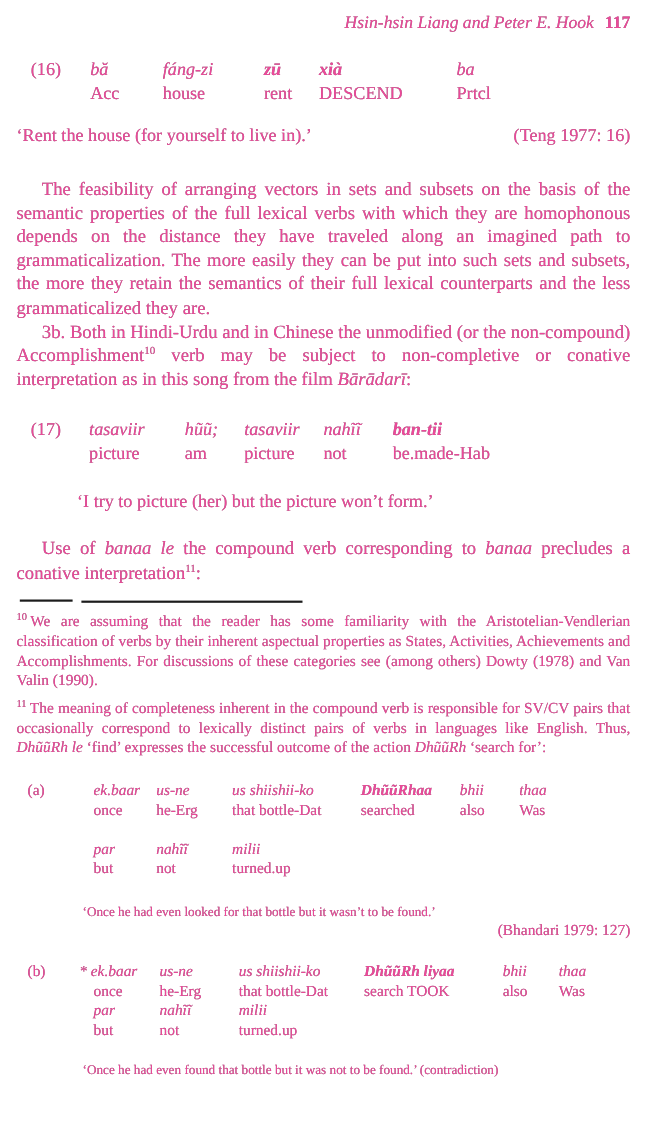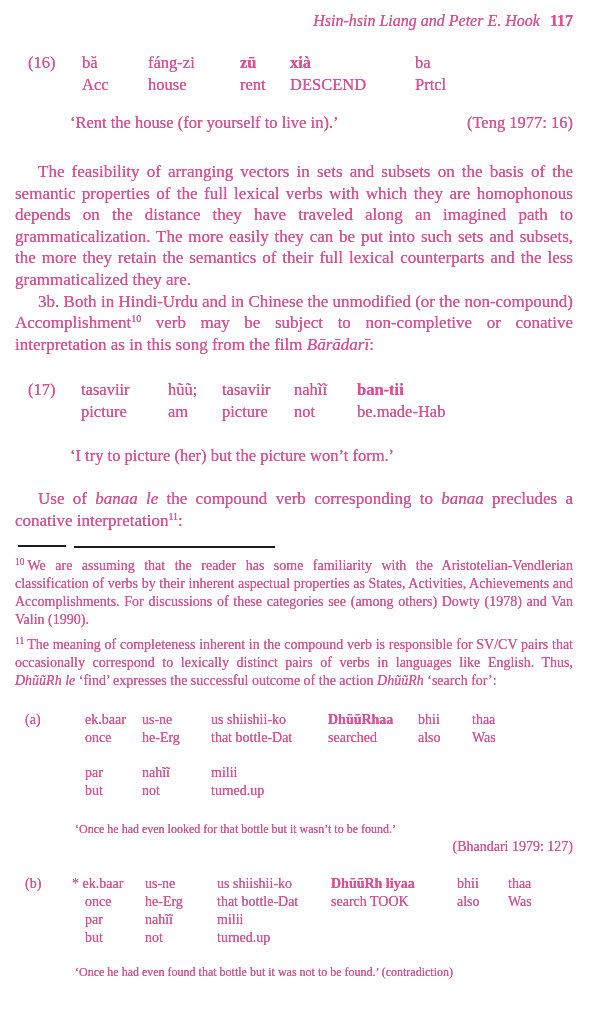--- a/index.html
+++ b/index.html
@@ -22,33 +22,33 @@
   
   .hdr { text-align:right; font-size:16px; margin-bottom:4px; }
   .hdr .authors { font-style:italic; }
   .hdr .pagenum { font-weight:bold; margin-left:6px; }
 
   
   .ex { display:flex; align-items:flex-start; }
   .ex .exlabel { flex:0 0 auto; font-size:16.5px; line-height:22px; }
   .ex .cols { display:flex; flex:1 1 auto; }
   .ex .col { display:flex; flex-direction:column; }
-  .ex .w { display:block; font-size:16.5px; line-height:22px; white-space:nowrap; }
+  .ex .w { display:block; font-style:italic; font-size:16.5px; line-height:22px; white-space:nowrap; }
   .ex .w.bd { font-weight:bold; }
   .ex .g { display:block; font-size:16.5px; line-height:22px; white-space:nowrap; }
 
   .ex.small .exlabel, .ex.small .w, .ex.small .g { font-size:14px; line-height:18px; }
 
   .ex16 { margin-left:13px; margin-top:22px; }
   .ex16 .exlabel { width:54px; }
   .ex17 { margin-left:13px; margin-top:24px; }
   .ex17 .exlabel { width:53px; }
 
   .trline { display:flex; font-size:16.5px; }
-  .tr16 { margin-top:17px; margin-left:55px; }
+  .tr16 { margin-top:17px; }
   .tr16 .cite { margin-left:auto; }
   .tr17 { margin-top:23px; margin-left:55px; }
 
   .para { font-size:17px; line-height:21.6px; text-align:justify; text-indent:23px; }
   .p1 { margin-top:28px; }
   .p2 { text-indent:23px; }
   .p3 { margin-top:22px; }
 
   
   .fnsep { position:relative; height:6px; margin-top:12px; margin-left:3px; }

